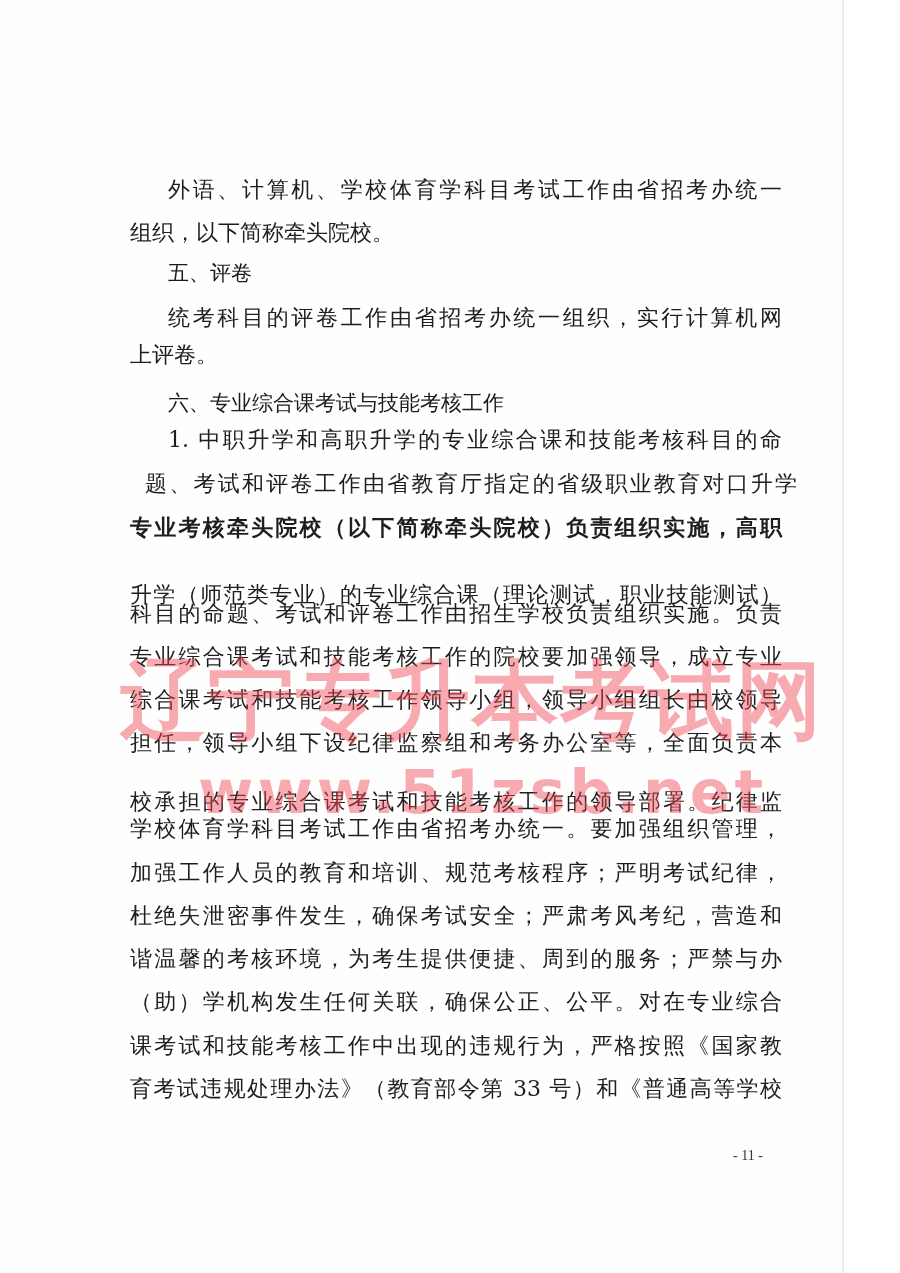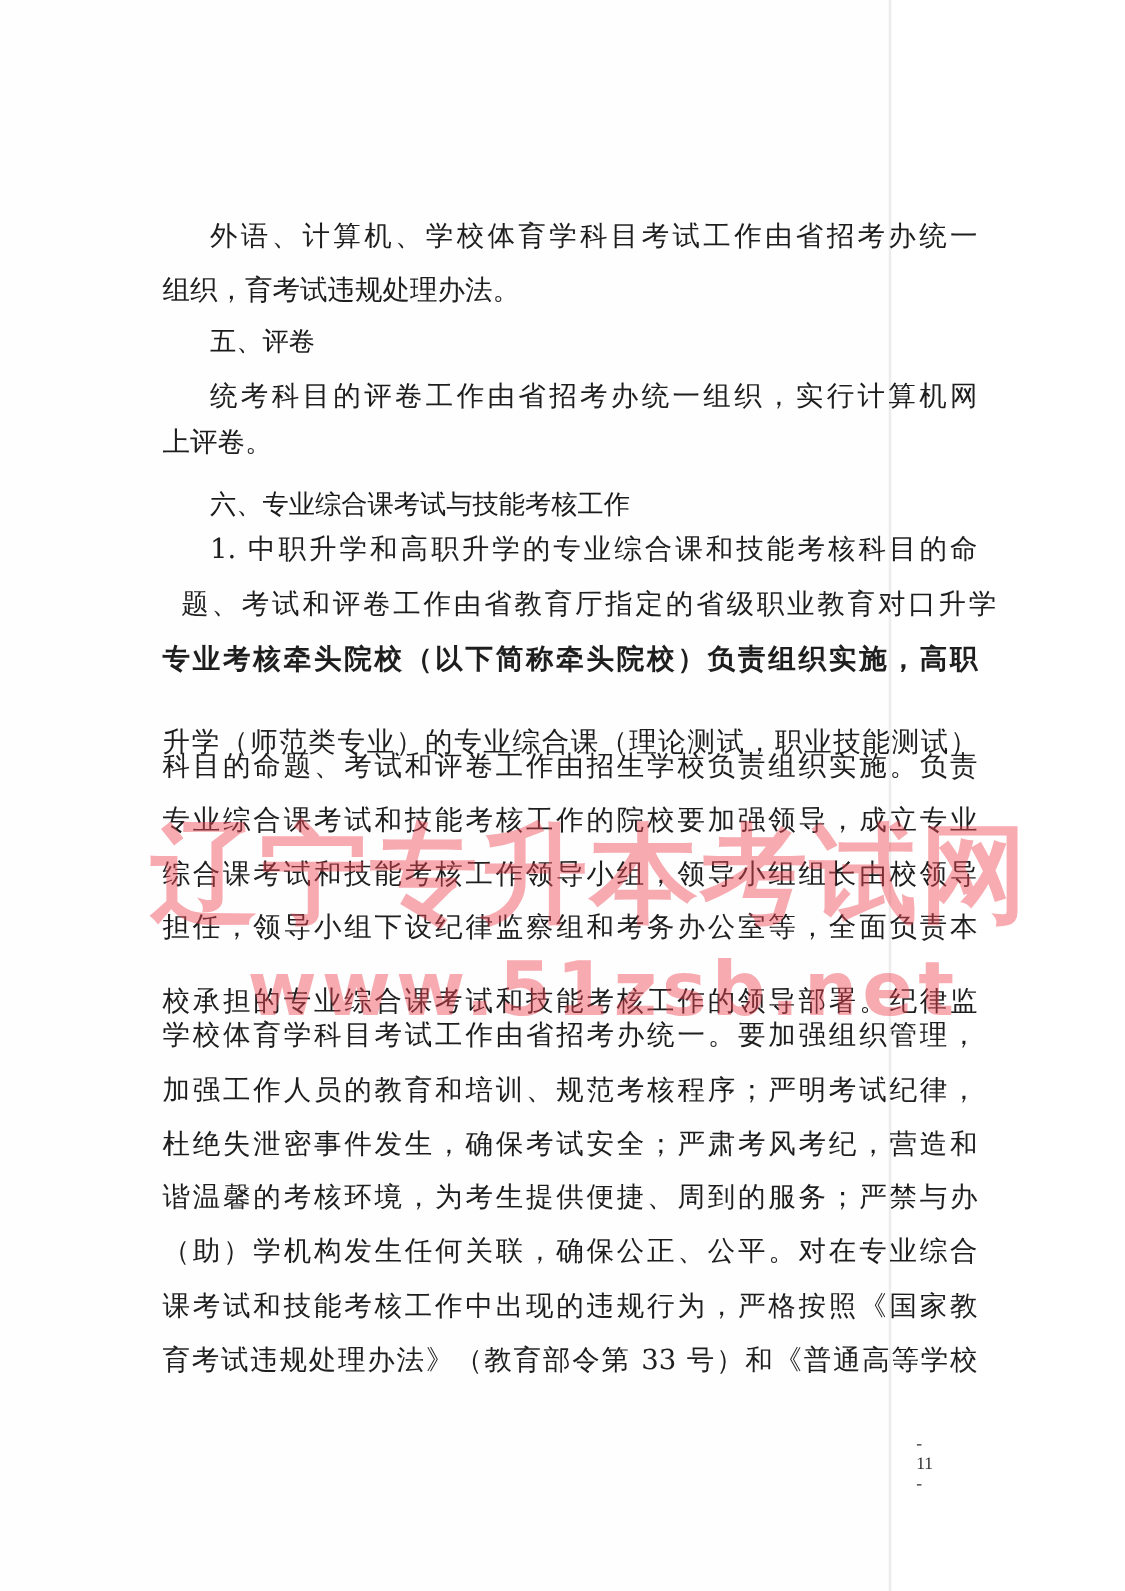--- a/index.html
+++ b/index.html
@@ -11,21 +11,21 @@
       width: 900px;
       height: 1273px;
       position: relative;
       overflow: hidden;
       font-family: "DejaVu Serif", "Liberation Serif", serif;
       color: #1e1e1e;
     }
     .page {
       position: absolute;
       left: 0; top: 0;
-      width: 713px; height: 1273px;
+      width: 844px; height: 1273px;
       background: #fefefe;
     }
     .right-edge {
       position: absolute;
       right: 0; top: 0;
       width: 2px; height: 1273px;
       background: #ececec;
     }
     .line {
       position: absolute;
@@ -77,21 +77,21 @@
     }
   </style>
 </head>
 <body>
 
 <div class="page">
   <div class="right-edge"></div>
 
   <div id="lines">
       <div class="line indent" style="top: 175px;">外语、计算机、学校体育学科目考试工作由省招考办统一</div>
-      <div class="line short" style="top: 218px;">组织，育考试违规处理办法。</div>
+      <div class="line short" style="top: 218px;">组织，以下简称牵头院校。</div>
       <div class="line indent heading" style="top: 258px;">五、评卷</div>
       <div class="line indent" style="top: 303px;">统考科目的评卷工作由省招考办统一组织，实行计算机网</div>
       <div class="line short" style="top: 340px;">上评卷。</div>
       <div class="line indent heading" style="top: 388px;">六、专业综合课考试与技能考核工作</div>
       <div class="line indent" style="top: 425px;">1. 中职升学和高职升学的专业综合课和技能考核科目的命</div>
       <div class="line" style="top: 469px; margin-left: 15px;">题、考试和评卷工作由省教育厅指定的省级职业教育对口升学</div>
       <div class="line" style="top: 512px; font-weight: bold;">专业考核牵头院校（以下简称牵头院校）负责组织实施，高职</div>
       <div class="line" style="top: 580px;">升学（师范类专业）的专业综合课（理论测试，职业技能测试）</div>
       <div class="line" style="top: 599px;">科目的命题、考试和评卷工作由招生学校负责组织实施。负责</div>
       <div class="line" style="top: 642px;">专业综合课考试和技能考核工作的院校要加强领导，成立专业</div>

